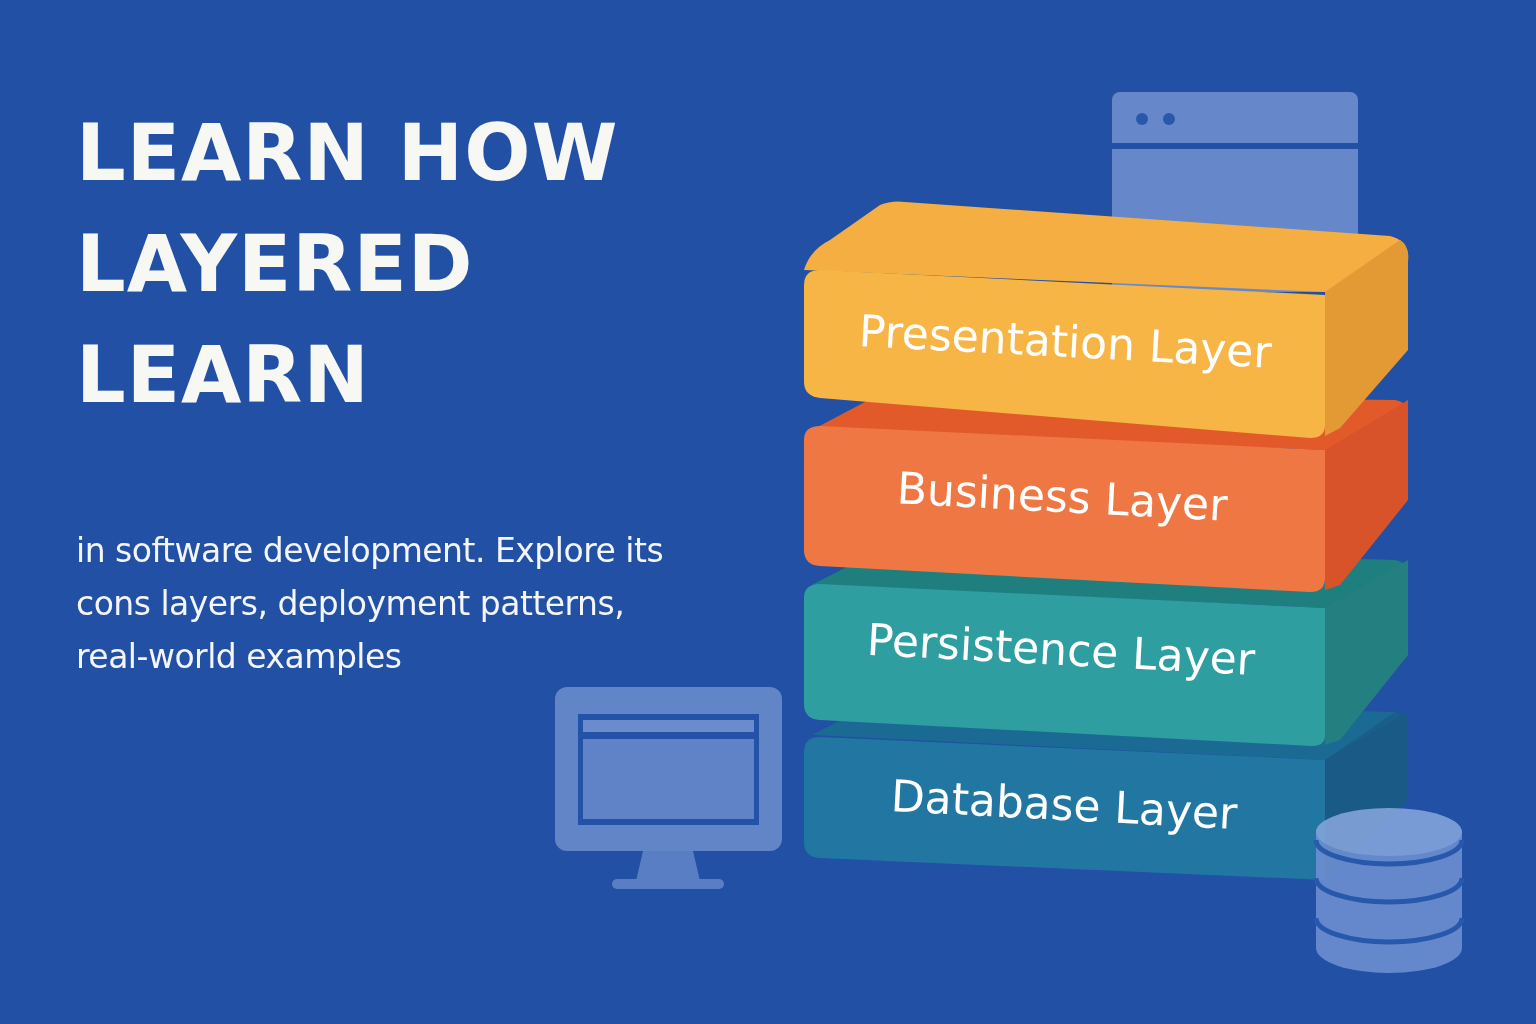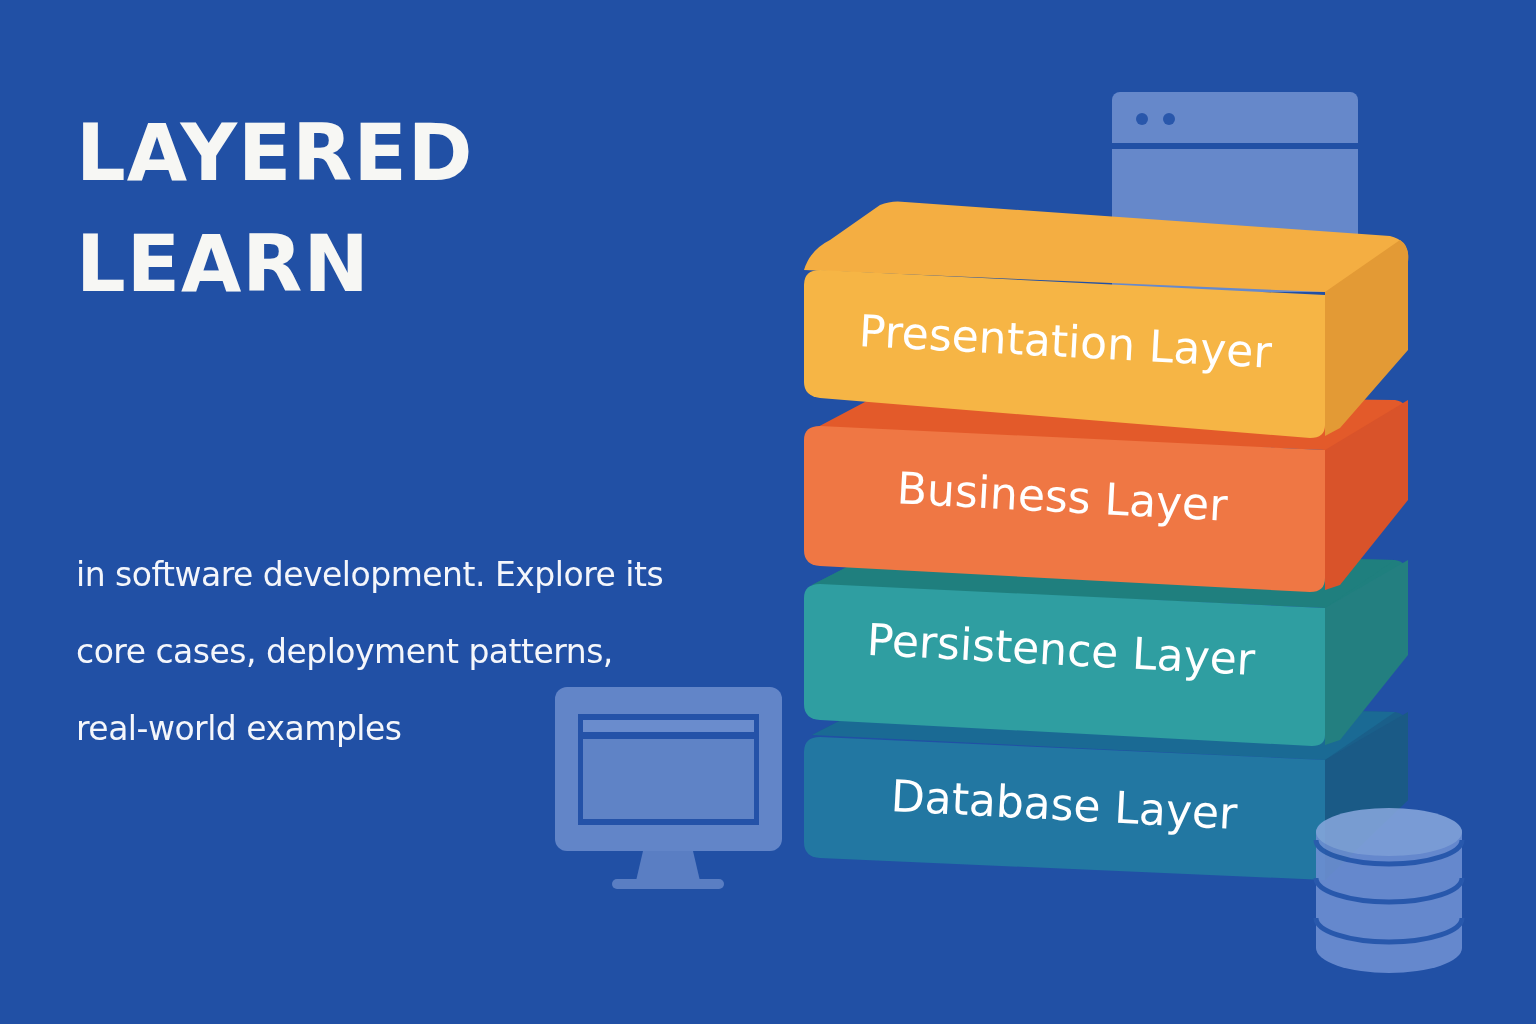--- a/index.html
+++ b/index.html
@@ -22,21 +22,21 @@
   .headline span { display: block; white-space: nowrap; }
   .subtitle {
     position: absolute; left: 76px; top: 524px;
     margin: 0;
     color: #f4f6fb;
     font-family: "DejaVu Sans", "Liberation Sans", sans-serif;
     font-size: 33px;
     line-height: 53px;
     letter-spacing: -0.5px;
   }
-  .subtitle span { display: block; white-space: nowrap; margin-top: 24px; }
+  .subtitle span { display: block; white-space: nowrap; }
   svg.art { position: absolute; left: 0; top: 0; }
   .layer-label {
     font-family: "DejaVu Sans", "Liberation Sans", sans-serif;
     font-size: 44px;
     fill: #ffffff;
   }
 </style>
 </head>
 <body>
 
@@ -92,21 +92,22 @@
   <g opacity="0.88">
     <path d="M1316 832 L1316 948 A73 25 0 0 0 1462 948 L1462 832 Z" fill="#6f90d3"></path>
     <ellipse cx="1389" cy="832" rx="73" ry="24" fill="#86a6dc"></ellipse>
     <path d="M1316 840 A73 24 0 0 0 1462 840" fill="none" stroke="#2a5aae" stroke-width="5"></path>
     <path d="M1316 878 A73 24 0 0 0 1462 878" fill="none" stroke="#2a5aae" stroke-width="5"></path>
     <path d="M1316 918 A73 24 0 0 0 1462 918" fill="none" stroke="#2a5aae" stroke-width="5"></path>
   </g>
 </svg>
 
 <h1 class="headline">
+  <span>LEARN HOW</span>
   <span>LAYERED</span>
   <span>LEARN</span>
 </h1>
 
 <p class="subtitle">
   <span>in software development. Explore its</span>
-  <span>core cases, deployment patterns,</span>
+  <span>cons layers, deployment patterns,</span>
   <span>real-world examples</span>
 </p>
 
 </body></html>

